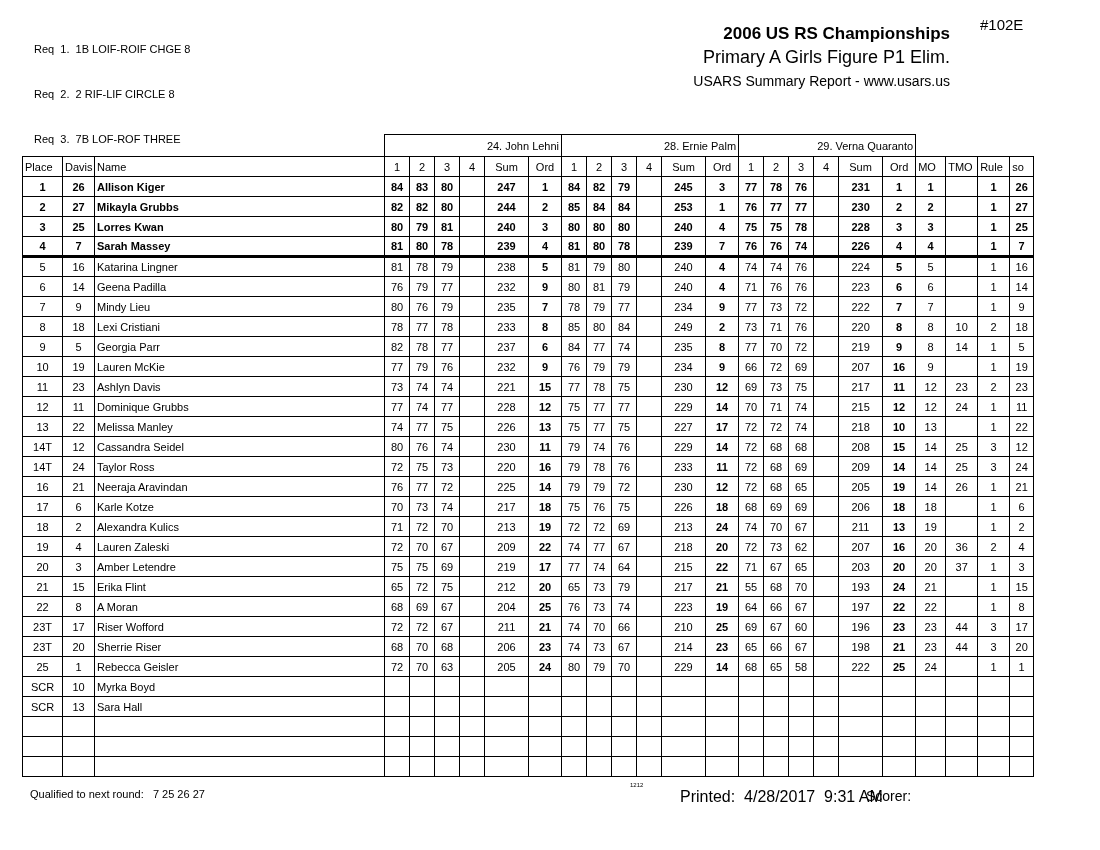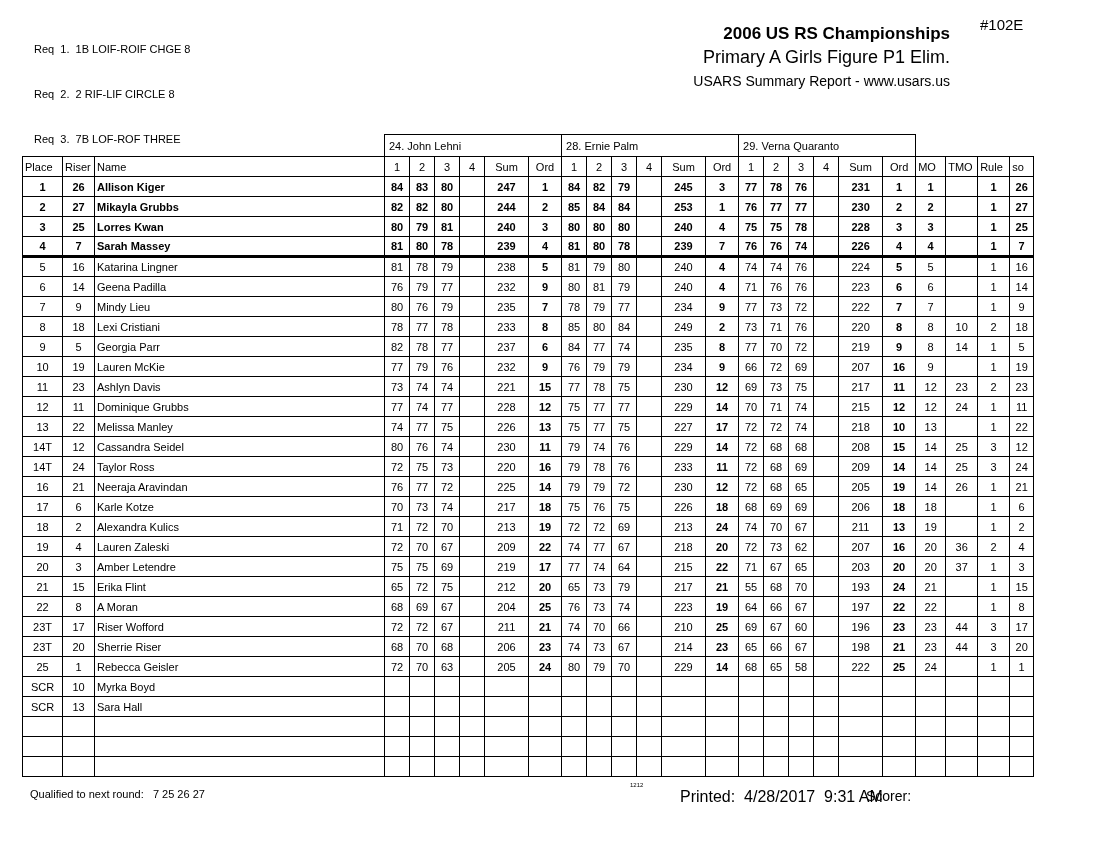--- a/index.html
+++ b/index.html
@@ -22,21 +22,21 @@
     border-collapse:collapse; table-layout:fixed; width:1012px;
     font-size:11px;
   }
   #results-table td {
     border:1px solid #000; height:20px; padding:0 2px;
     text-align:center; vertical-align:middle;
     overflow:hidden; white-space:nowrap;
   }
   #results-table td.l { text-align:left; }
   #results-table tr.jrow td { border:none; height:22px; }
-  #results-table tr.jrow td.jh { border:1px solid #000; text-align:left; padding-left:4px; }
+  #results-table tr.jrow td.jh { border:1px solid #000; text-align:right; padding-left:4px; }
   #results-table tr.q td { font-weight:bold; }
   #results-table tr.div td { border-bottom:3px solid #000; }
   #results-table td.b { font-weight:bold; }
 
   .f-qual   { position:absolute; left:30px;  top:788px; font-size:11px; white-space:pre; }
   .f-tiny   { position:absolute; left:630px; top:782px; font-size:6px; }
   .f-printed{ position:absolute; left:680px; top:788px; font-size:16px; white-space:pre; }
   .f-scorer { position:absolute; left:866px; top:788px; font-size:14px; }
 </style>
 </head>
@@ -89,21 +89,21 @@
     <thead>
       <tr class="jrow">
         <td class="nob" colspan="3"></td>
         <td class="jh" colspan="6">24.  John Lehni</td>
         <td class="jh" colspan="6">28.  Ernie Palm</td>
         <td class="jh" colspan="6">29.  Verna Quaranto</td>
         <td class="nob" colspan="4"></td>
       </tr>
       <tr id="colhead">
           <td class="l">Place</td>
-          <td class="l">Riser</td>
+          <td class="l">Davis</td>
           <td class="l">Name</td>
           <td>1</td>
           <td>2</td>
           <td>3</td>
           <td>4</td>
           <td>Sum</td>
           <td>Ord</td>
           <td>1</td>
           <td>2</td>
           <td>3</td>

